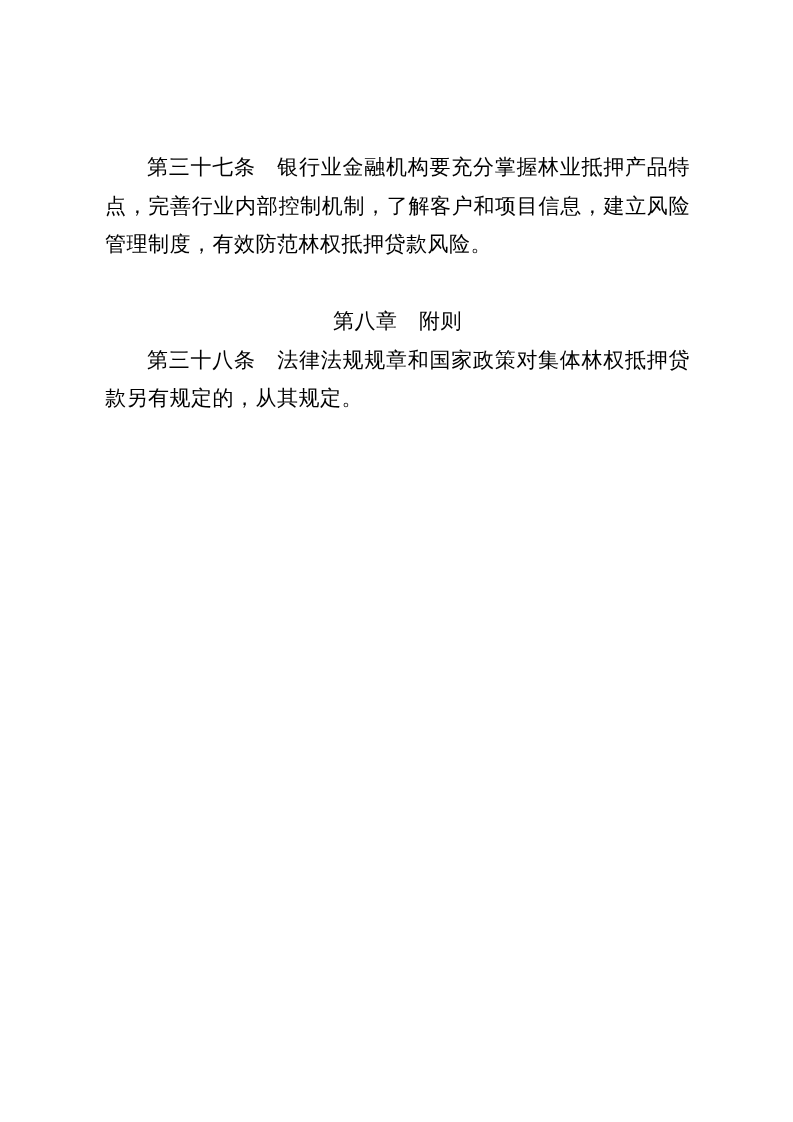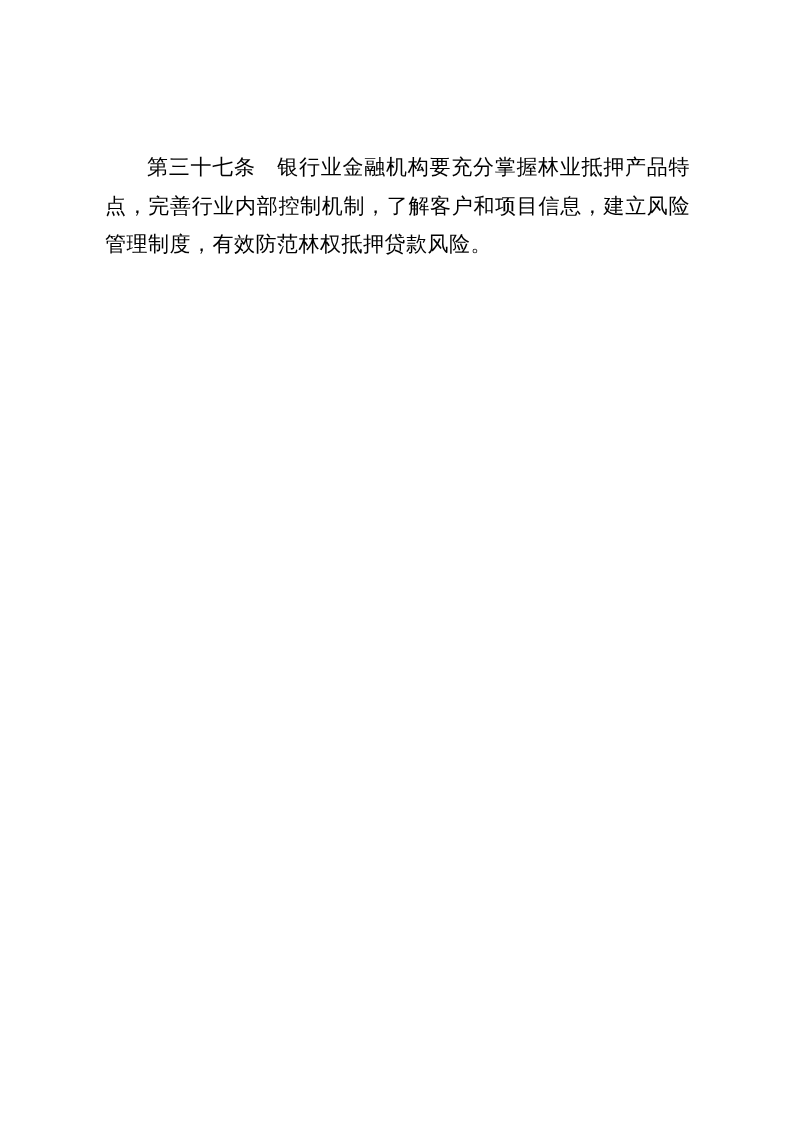--- a/index.html
+++ b/index.html
@@ -50,15 +50,17 @@
     color: #1a1a1a;
     white-space: nowrap;
   }
 </style>
 </head>
 <body>
 
 <div class="page">
   <div class="content">
     <p class="body-para">第三十七条　银行业金融机构要充分掌握林业抵押产品特点，完善行业内部控制机制，了解客户和项目信息，建立风险管理制度，有效防范林权抵押贷款风险。</p>
+    <h2 class="chapter-heading">第八章　附则</h2>
+    <p class="body-para">第三十八条　法律法规规章和国家政策对集体林权抵押贷款另有规定的，从其规定。</p>
   </div>
   <div class="page-number">— 13 —</div>
 </div>
 
 </body></html>

